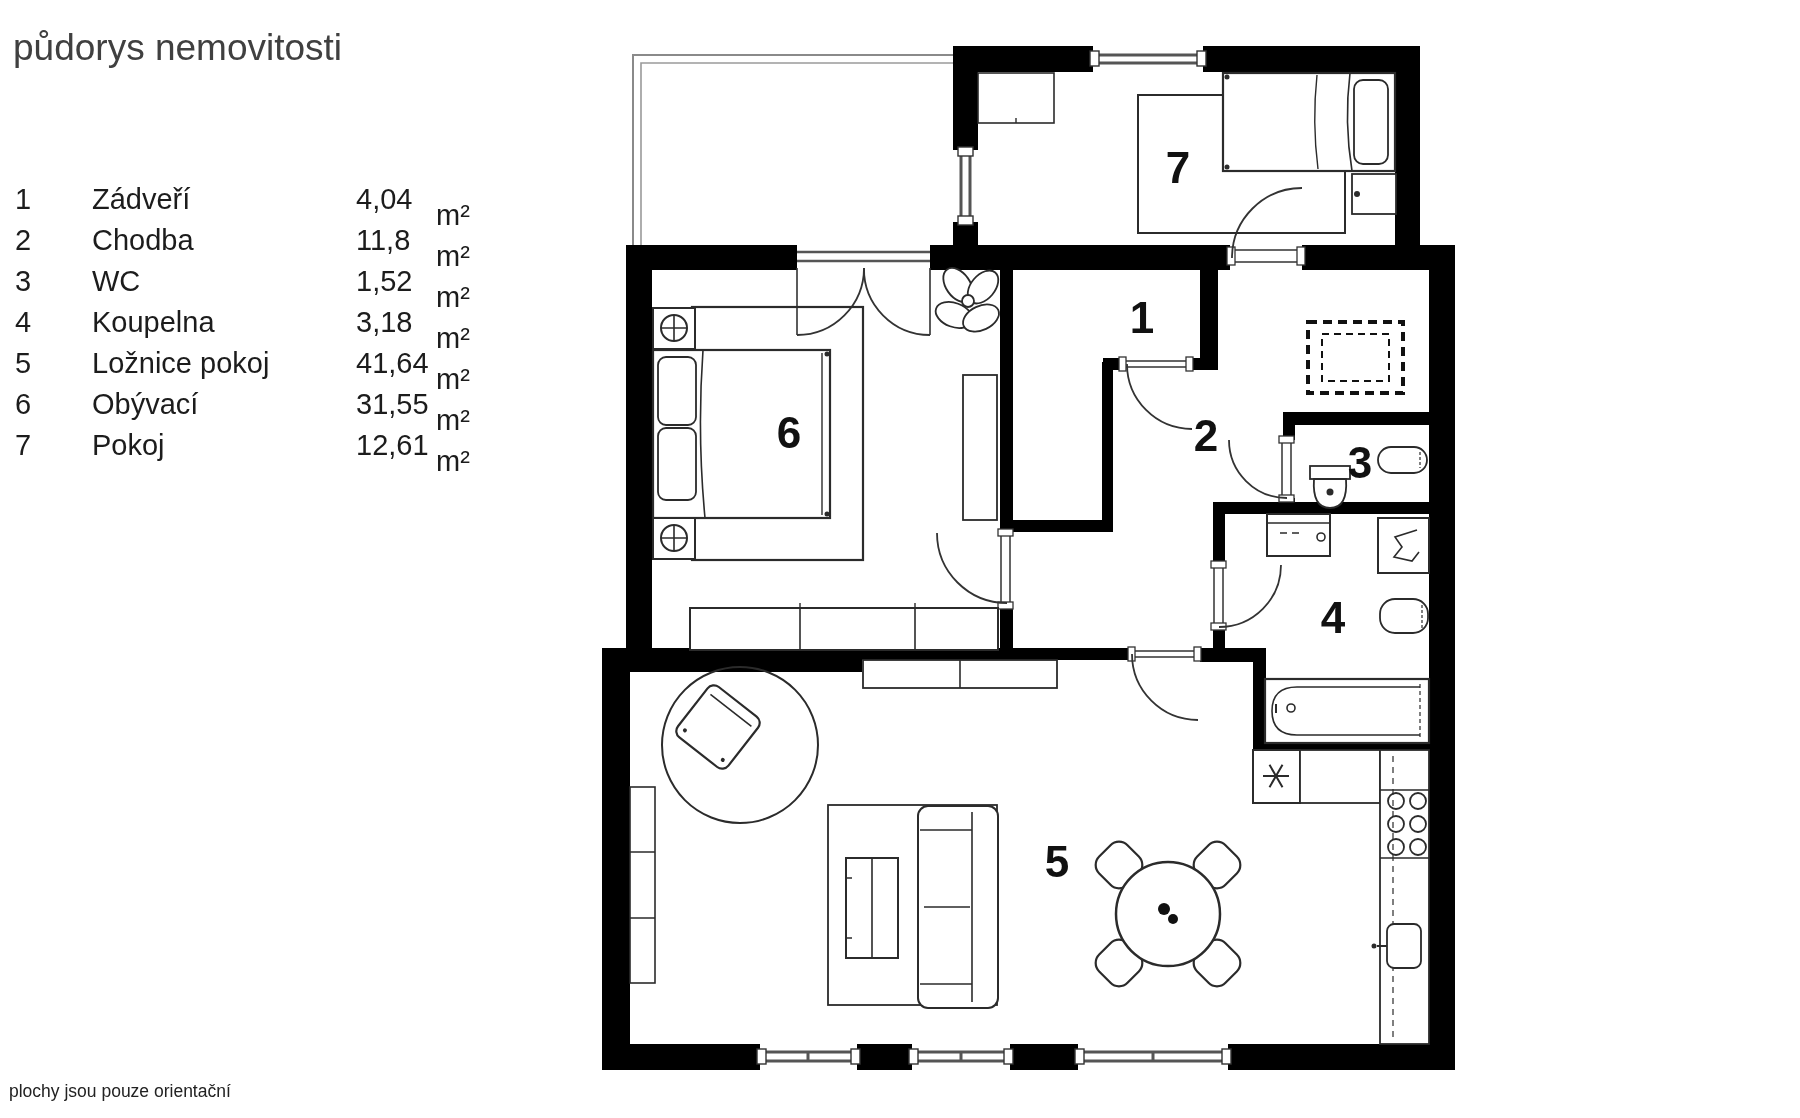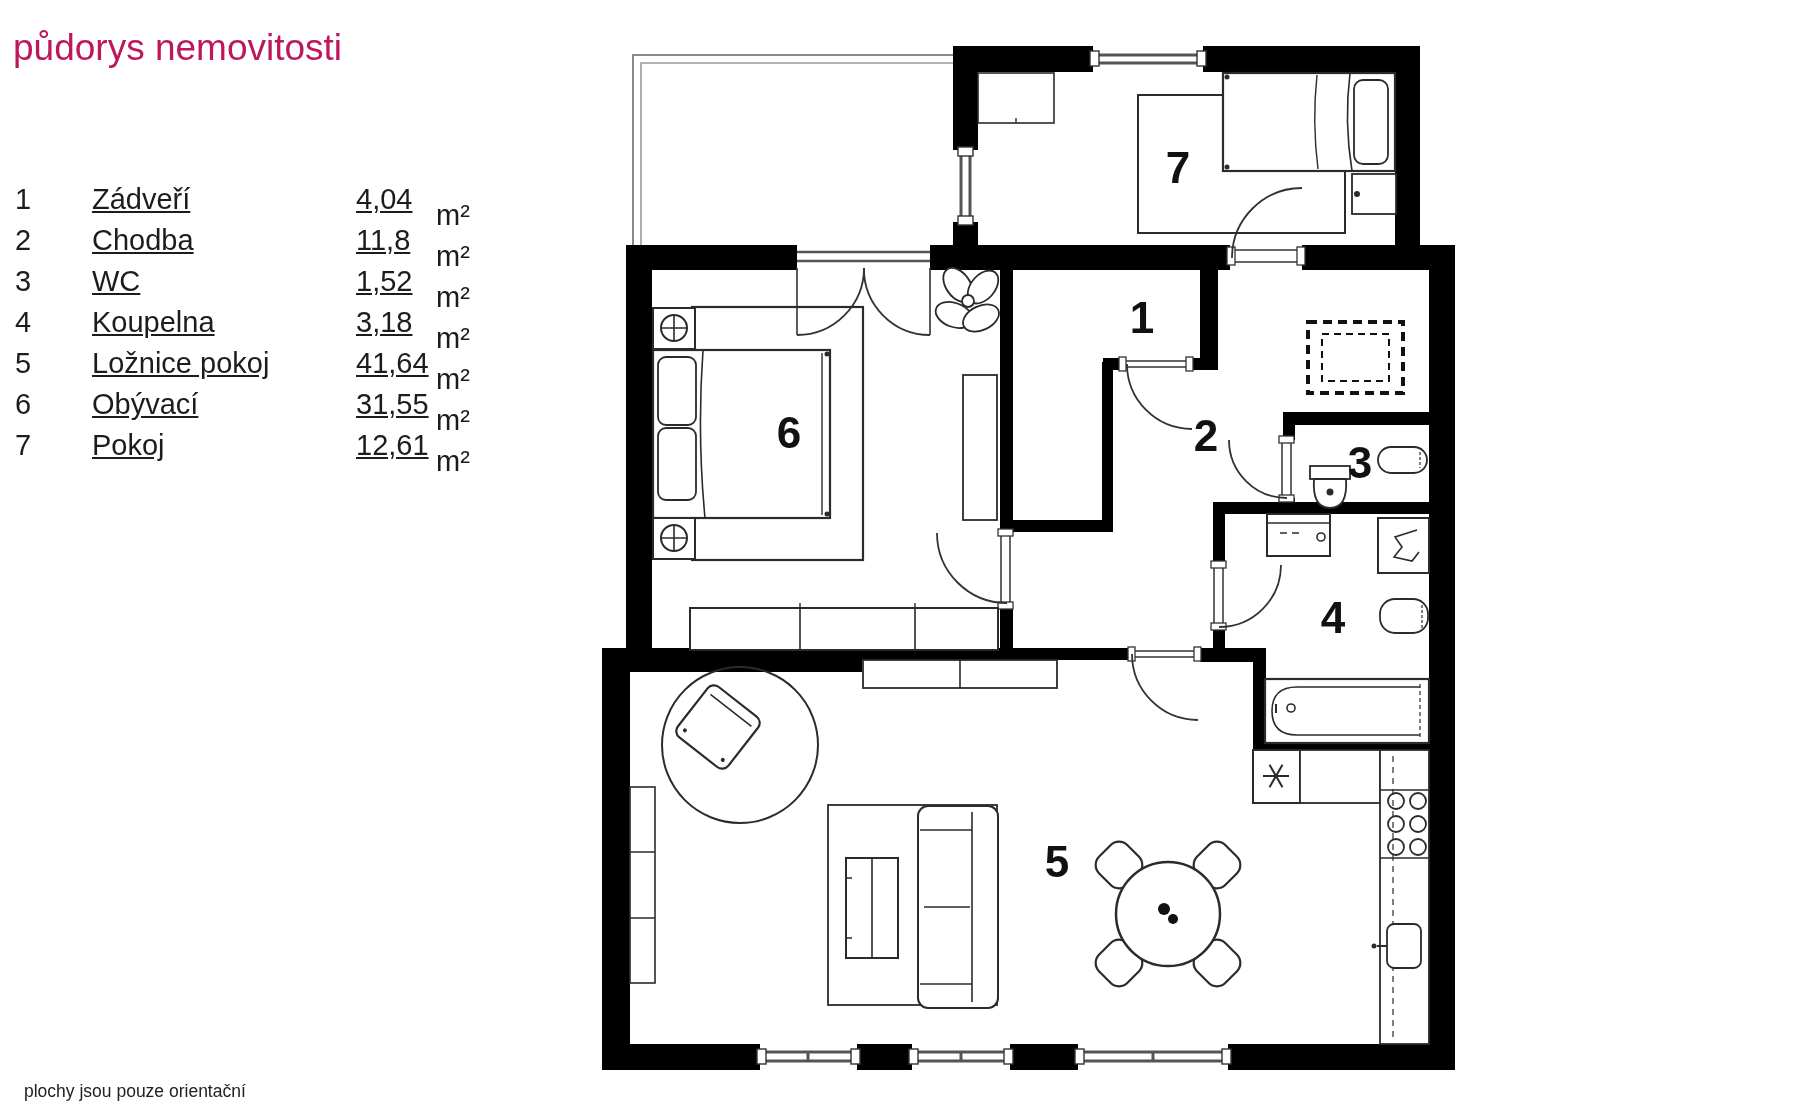--- a/index.html
+++ b/index.html
@@ -4,31 +4,31 @@
 <style>
   html,body{margin:0;padding:0;}
   body{
     width:1800px;height:1118px;position:relative;overflow:hidden;
     background:#ffffff;
     font-family:"Liberation Sans", sans-serif;
     color:#1c1c1c;
   }
   .page-title{
     position:absolute;left:13px;top:27px;
-    font-size:37px;letter-spacing:0px;color:#be185d;
+    font-size:37px;letter-spacing:0px;color:#404040;
   }
   .legend{position:absolute;left:0;top:0;width:500px;}
   .legend-row{position:absolute;left:0;height:34px;width:500px;font-size:29px;}
   .legend-row .num{position:absolute;left:15px;top:0;}
-  .legend-row .name{position:absolute;left:92px;top:0;text-decoration:underline;}
-  .legend-row .area{position:absolute;left:356px;top:0;text-decoration:underline;}
+  .legend-row .name{position:absolute;left:92px;top:0;}
+  .legend-row .area{position:absolute;left:356px;top:0;}
   .legend-row .unit{position:absolute;left:436px;top:16px;}
   .r0{top:183px}.r1{top:224px}.r2{top:265px}.r3{top:306px}
   .r4{top:347px}.r5{top:388px}.r6{top:429px}
-  .footer-note{position:absolute;left:24px;top:1081px;font-size:17.5px;color:#222;}
+  .footer-note{position:absolute;left:9px;top:1081px;font-size:17.5px;color:#222;}
   svg.plan{position:absolute;left:0;top:0;}
   svg text.room-label{
     font-family:"Liberation Sans", sans-serif;
     font-weight:700;font-size:44px;fill:#111;text-anchor:middle;
   }
 </style>
 </head>
 <body>
 
 <div class="page-title">půdorys nemovitosti</div>

